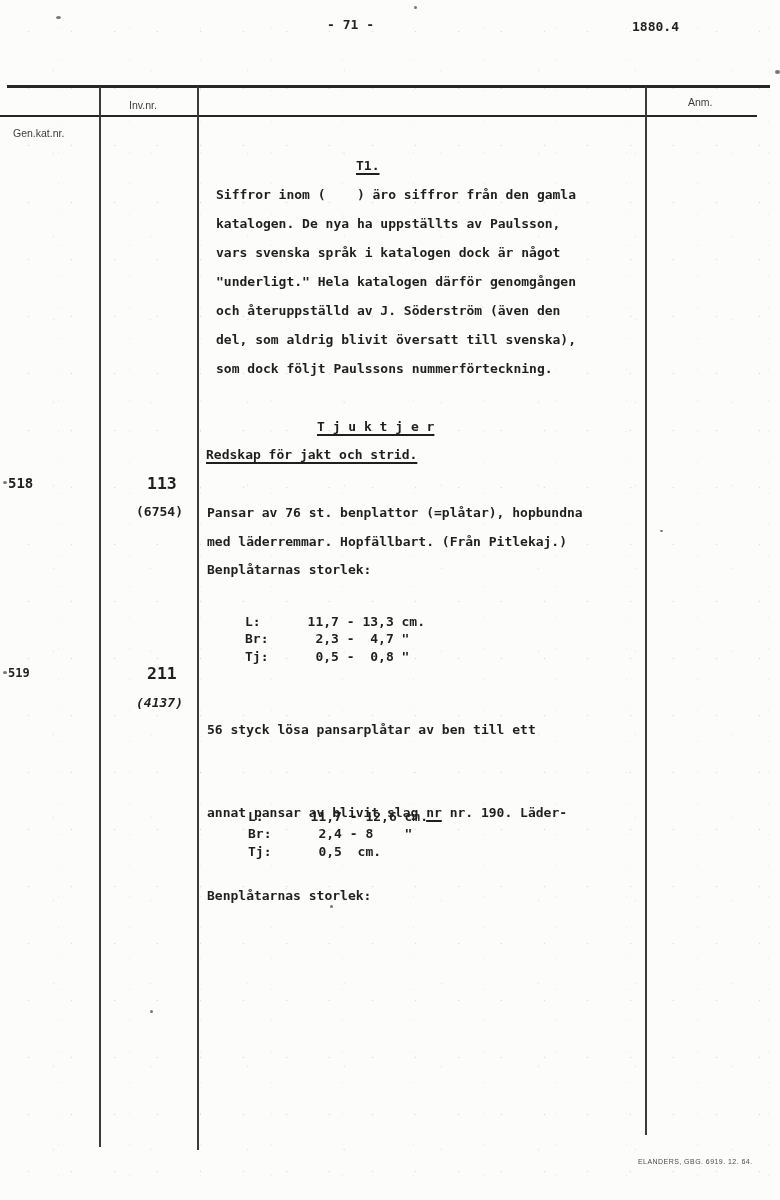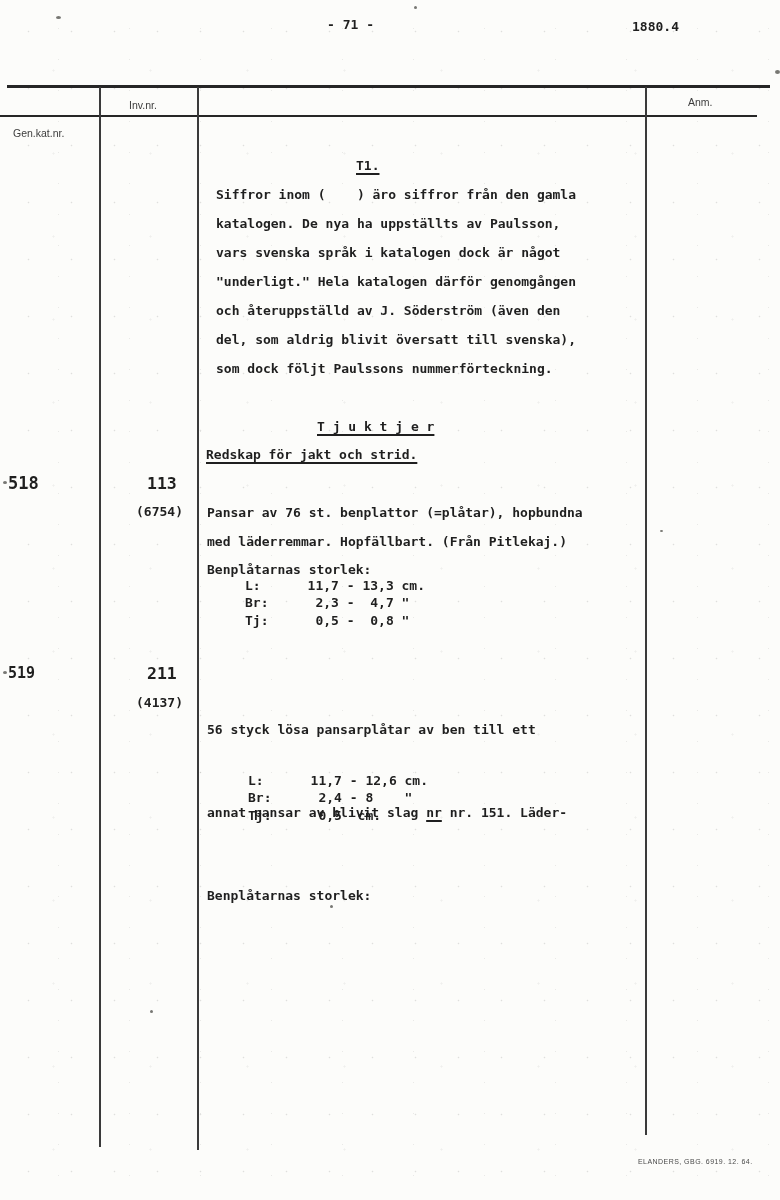--- a/index.html
+++ b/index.html
@@ -21,21 +21,21 @@
   }
   .abs { position: absolute; }
   .type {
     font-family: "DejaVu Sans Mono", monospace;
     font-weight: 700;
     font-size: 13px;
     color: #1f1f1f;
     white-space: pre;
     line-height: 29px;
   }
-  .type.tight { line-height: 17.4px; }
+  .type.tight { line-height: 17.4px; margin-top: 36px; }
   .u {
     text-decoration: underline;
     text-decoration-thickness: 1.5px;
     text-underline-offset: 3px;
   }
   .print-label {
     font-family: "Liberation Sans", sans-serif;
     font-size: 10.5px;
     color: #3c3c3c;
     white-space: nowrap;
@@ -75,37 +75,37 @@
 katalogen. De nya ha uppställts av Paulsson,
 vars svenska språk i katalogen dock är något
 "underligt." Hela katalogen därför genomgången
 och återuppställd av J. Söderström (även den
 del, som aldrig blivit översatt till svenska),
 som dock följt Paulssons nummerförteckning.</div>
 
   <div class="abs type u" style="left:206px; top:440px;">Redskap för jakt och strid.</div>
   <div class="abs type u" style="left:317px; top:412px;">T j u k t j e r</div>
 
-  <div class="abs type" style="left:8px; top:469px; font-size:17px;">518</div>
+  <div class="abs type" style="left:8px; top:469px; font-size:14px;">518</div>
   <div class="abs type" style="left:147px; top:469px; font-size:16.5px;">113</div>
   <div class="abs type" style="left:136px; top:497px;">(6754)</div>
   <div class="abs type" style="left:207px; top:499px; line-height:28.5px;">Pansar av 76 st. benplattor (=plåtar), hopbundna
 med läderremmar. Hopfällbart. (Från Pitlekaj.)
 Benplåtarnas storlek:</div>
   <div class="abs type tight" style="left:245px; top:577px;">L:      11,7 - 13,3 cm.
 Br:      2,3 -  4,7 "
 Tj:      0,5 -  0,8 "</div>
 
-  <div class="abs type" style="left:8px; top:659px; font-size:15px;">519</div>
+  <div class="abs type" style="left:8px; top:659px; font-size:12px;">519</div>
   <div class="abs type" style="left:147px; top:659px; font-size:16.5px;">211</div>
-  <div class="abs type" style="left:136px; top:688px;">(4137)</div>
+  <div class="abs type" style="left:136px; top:688px;font-style:italic;">(4137)</div>
 
   <div class="abs type" style="left:207px; top:660px; line-height:27.8px;">
     <div>56 styck lösa pansarplåtar av ben till ett</div>
-    <div><span>annat pansar av blivit slag </span><span class="u">nr</span><span> nr. 151. Läder-</span></div>
+    <div><span>annat pansar av blivit slag </span><span class="u">nr</span><span> nr. 190. Läder-</span></div>
     <div>Benplåtarnas storlek:</div>
   </div>
 
   <div class="abs type tight" style="left:248px; top:772px;">L:      11,7 - 12,6 cm.
 Br:      2,4 - 8    "
 Tj:      0,5  cm.</div>
 
   <div class="abs footer-print" style="left:638px; top:1158px;">ELANDERS, GBG. 6919. 12. 64.</div>
 
   <div class="speck" style="left:3px; top:481px; width:4px; height:3px;"></div>

